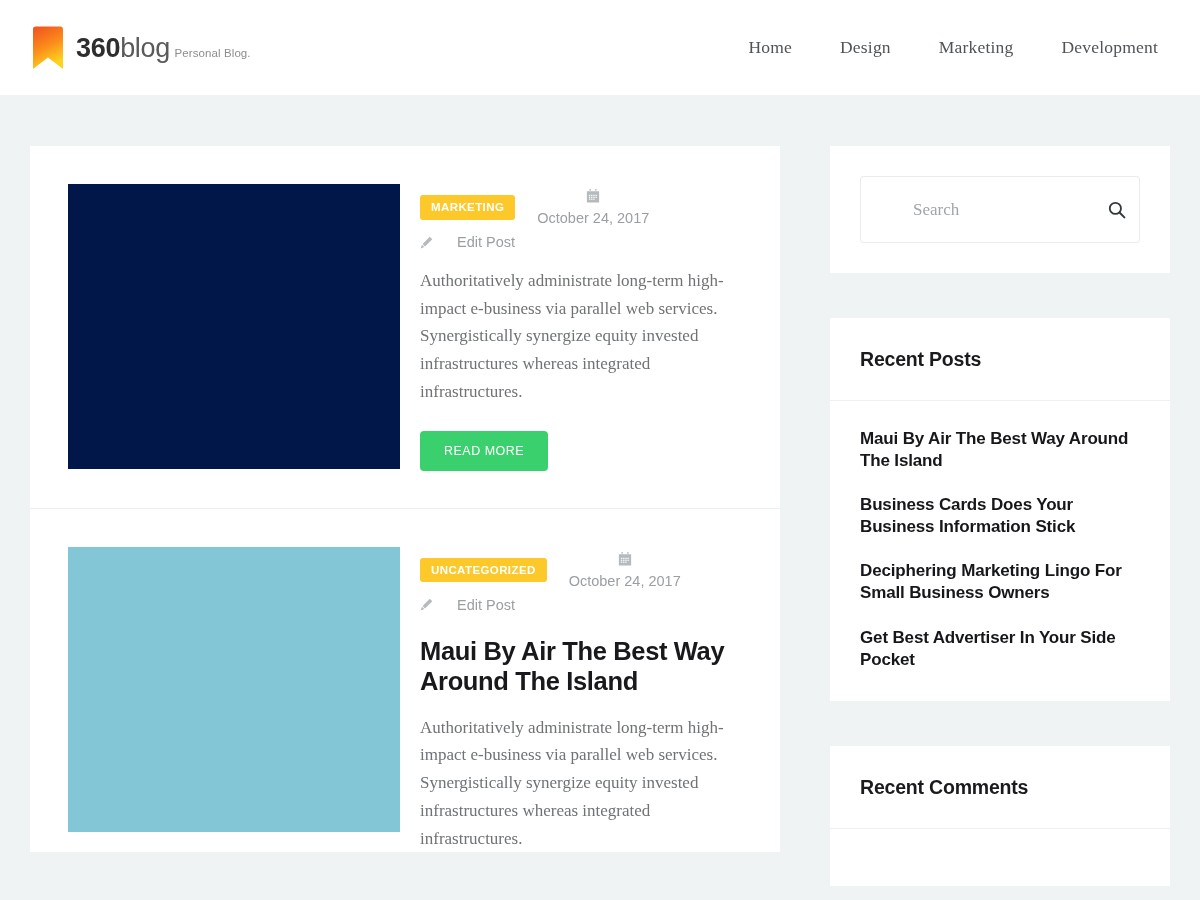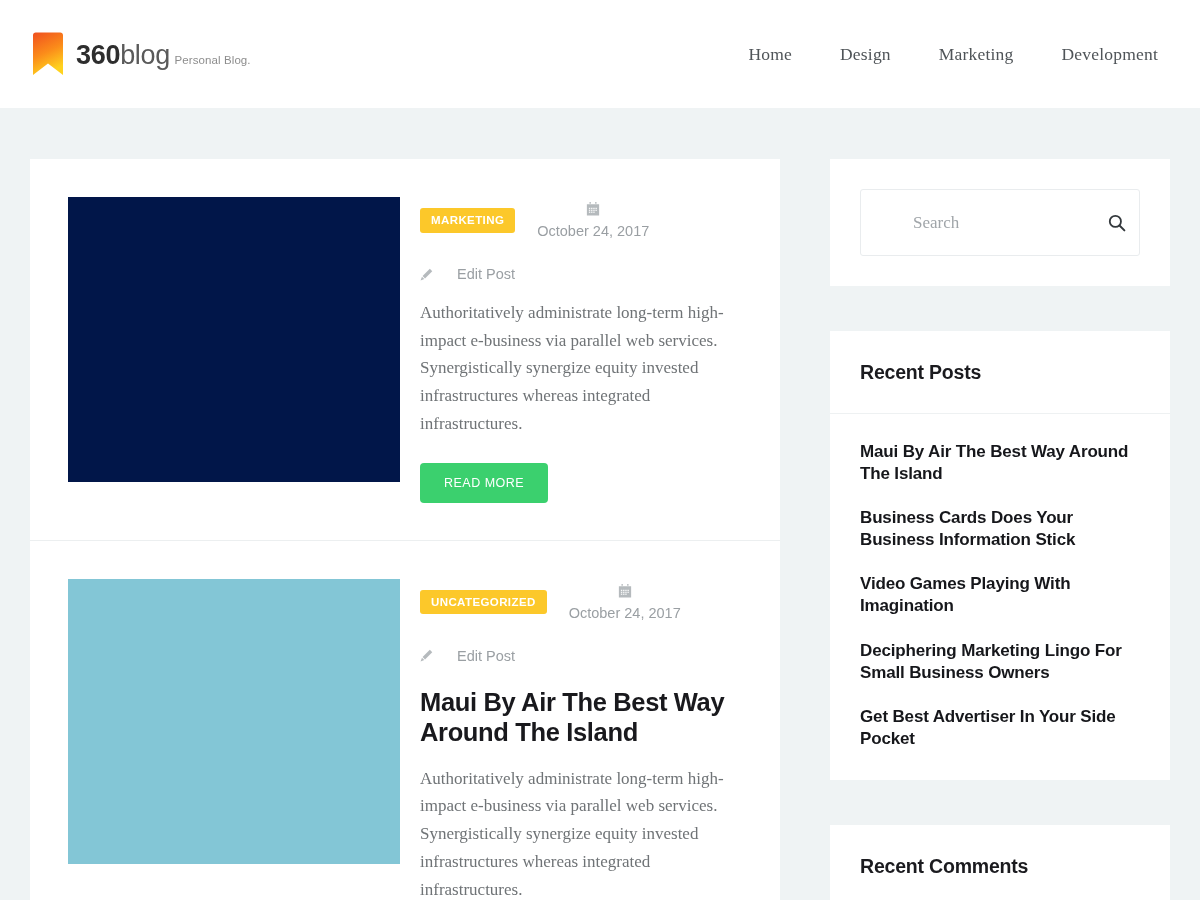--- a/index.html
+++ b/index.html
@@ -12,21 +12,21 @@
   }
 
   body {
     background: #eff3f4;
     font-family: "Liberation Sans", sans-serif;
     -webkit-font-smoothing: antialiased;
   }
 
   
   .site-header {
-    height: 108px;
+    height: 95px;
     background: #ffffff;
     display: flex;
     align-items: center;
     padding: 0 30px 0 30px;
     justify-content: flex-end;
   }
 
   .brand {
     display: flex;
     align-items: center;
@@ -140,21 +140,21 @@
 
   .meta-item {
     display: inline-flex;
     align-items: center;
     gap: 7px;
     color: #9a9fa3;
     font-size: 14.5px;
     font-family: "Liberation Sans", sans-serif;
   }
   .meta-date { margin-left: 22px; flex-direction: column; }
-  .meta-edit { margin-top: 27px; width: 100%; gap: 24px; }
+  .meta-edit { margin-top: 8px; width: 100%; gap: 24px; }
 
   .icon-svg { display: block; }
 
   .post-title {
     font-size: 25.5px;
     line-height: 1.2;
     font-weight: 700;
     color: #19191d;
     letter-spacing: -0.35px;
     margin: 23px 0 0 0;
@@ -386,23 +386,20 @@
     <section class="widget">
       <h3 class="widget-title">Recent Posts</h3>
       <ul class="widget-list">
         <li>
             <a href="#">Maui By Air The Best Way Around The Island</a>
           </li>
         <li>
             <a href="#">Business Cards Does Your Business Information Stick</a>
           </li>
         <li>
-            <a href="#">Video Games Playing With Imagination</a>
-          </li>
-        <li>
             <a href="#">Deciphering Marketing Lingo For Small Business Owners</a>
           </li>
         <li>
             <a href="#">Get Best Advertiser In Your Side Pocket</a>
           </li>
       </ul>
     </section>
 
     <section class="widget">
       <h3 class="widget-title">Recent Comments</h3>

